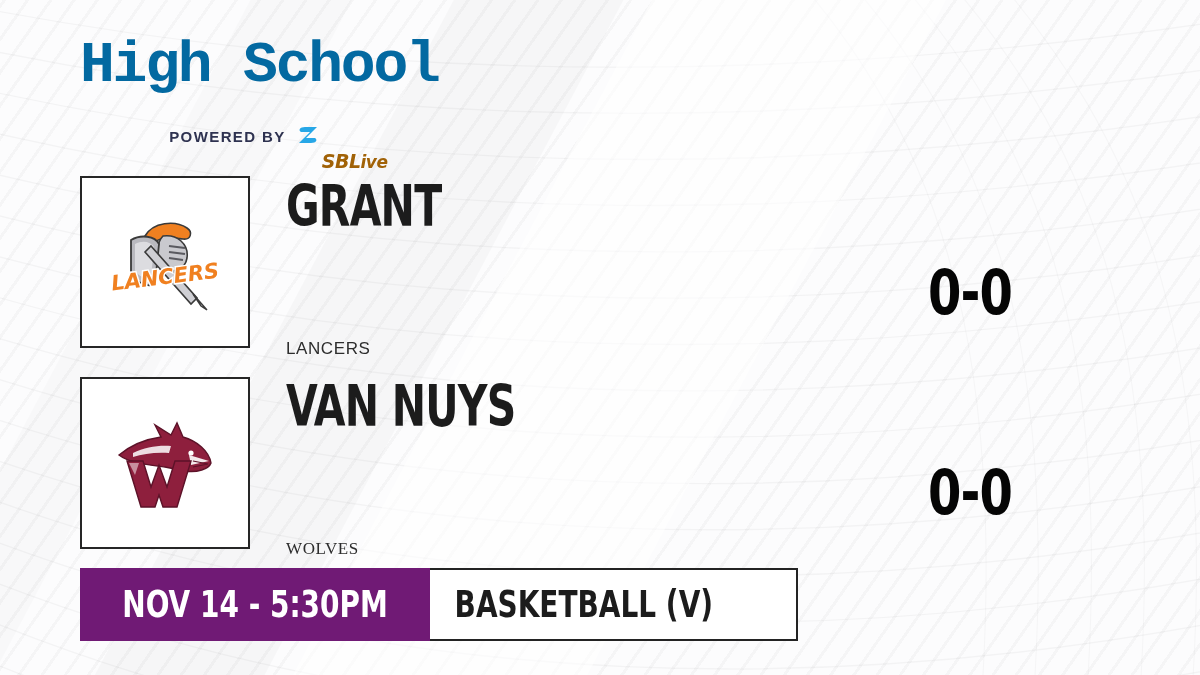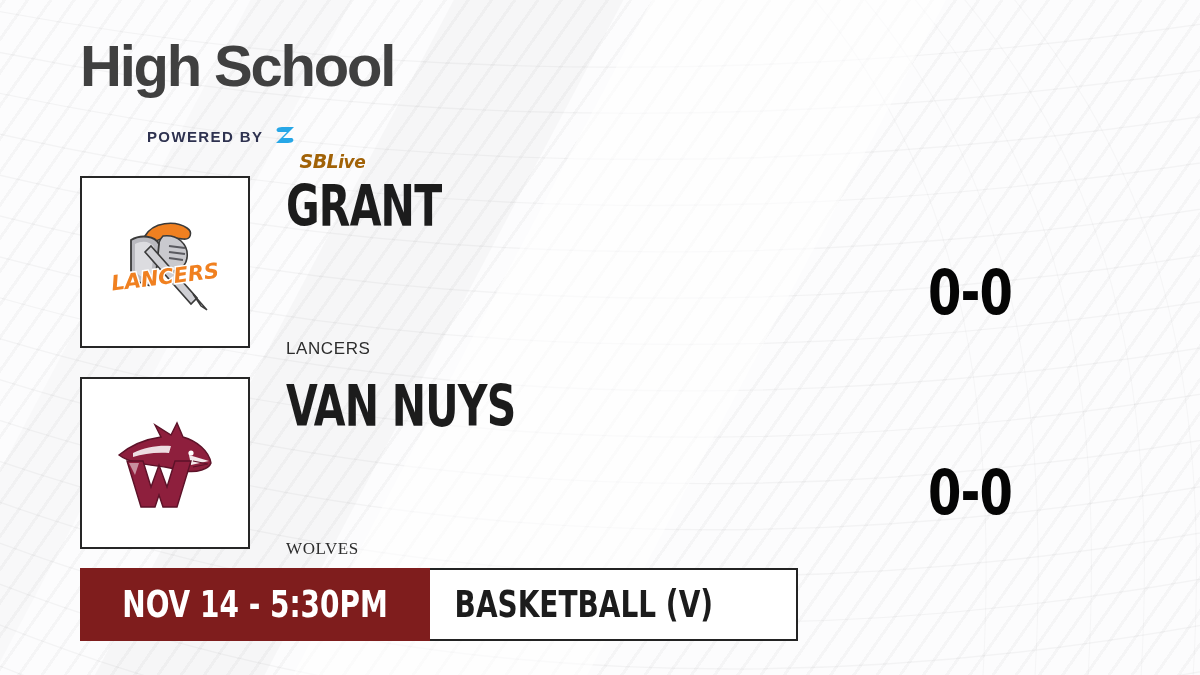--- a/index.html
+++ b/index.html
@@ -33,25 +33,25 @@
   .band-a { left:560px; top:-200px; width:150px; height:1300px; transform:rotate(28deg); }
   .band-b { left:330px; top:-150px; width:90px;  height:1200px; transform:rotate(28deg);
             background:rgba(0,0,0,0.015); }
   .band-c { left:790px; top:-260px; width:260px; height:1300px; transform:rotate(28deg);
             background:rgba(255,255,255,0.55); }
 
   
   #header { position:absolute; left:80px; top:38px; z-index:3; }
   .wordmark-row { display:flex; align-items:center; }
   .wordmark {
-    font-family:Liberation Sans, sans-serif;
+    font-family:Liberation Mono, monospace;
     font-weight:bold;
     font-size:58px;
     letter-spacing:-2.2px;
-    color:#404040;
+    color:#0369a1;
     line-height:0.98;
     white-space:nowrap;
   }
   .pin { position:relative; width:58px; height:76px; margin-left:14px; margin-top:-2px; }
   .pin svg { display:block; }
   .powered {
     display:flex; align-items:center; justify-content:center;
     margin-top:7px; margin-left:38px;
   }
   .powered-txt {
@@ -132,21 +132,21 @@
 
   
   #info-bar {
     position:absolute;
     left:80px; top:568px;
     height:73px;
     display:flex;
     z-index:3;
   }
   .info-date {
-    background:#7f1d1d;
+    background:#701a75;
     color:#ffffff;
     width:350px;
     display:flex; align-items:center; justify-content:center;
   }
   .info-sport {
     background:#ffffff;
     color:#1c1c1c;
     border:2px solid #232323;
     border-left:none;
     width:368px;

